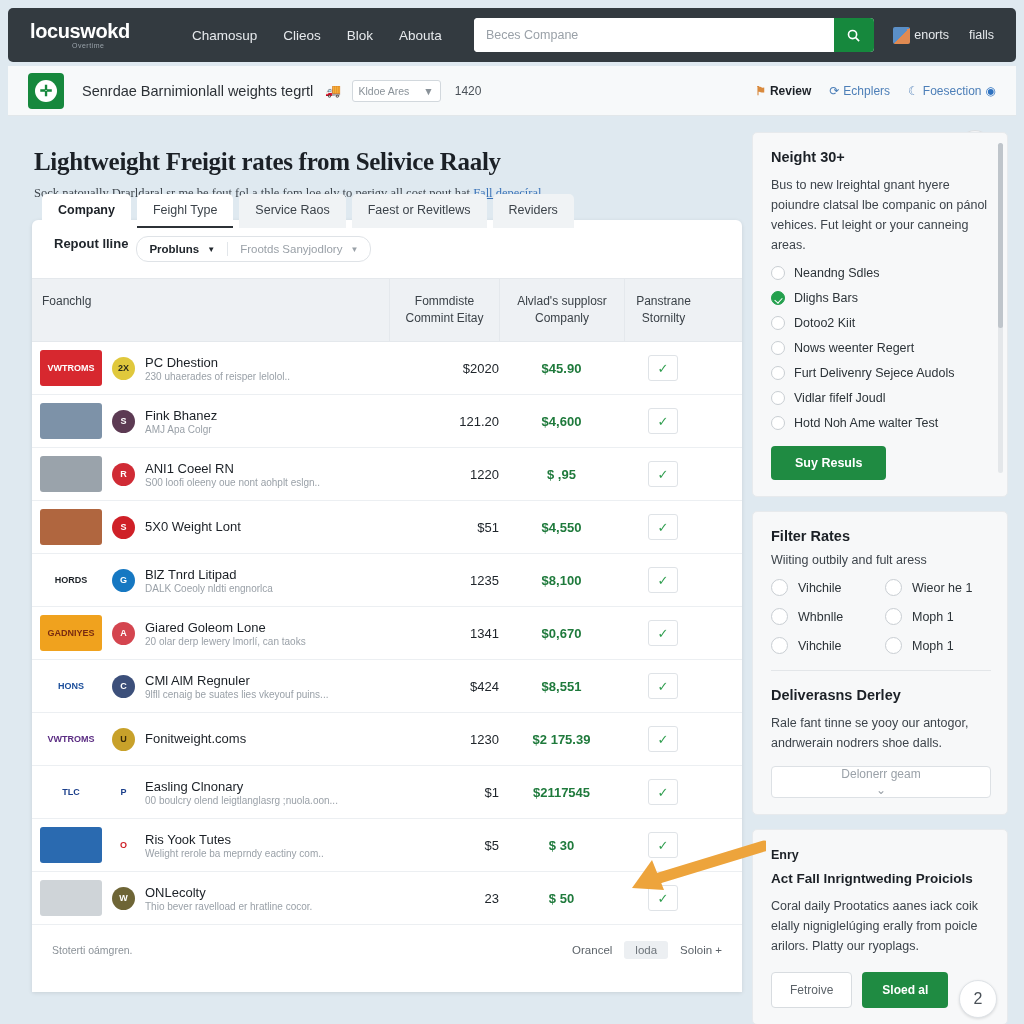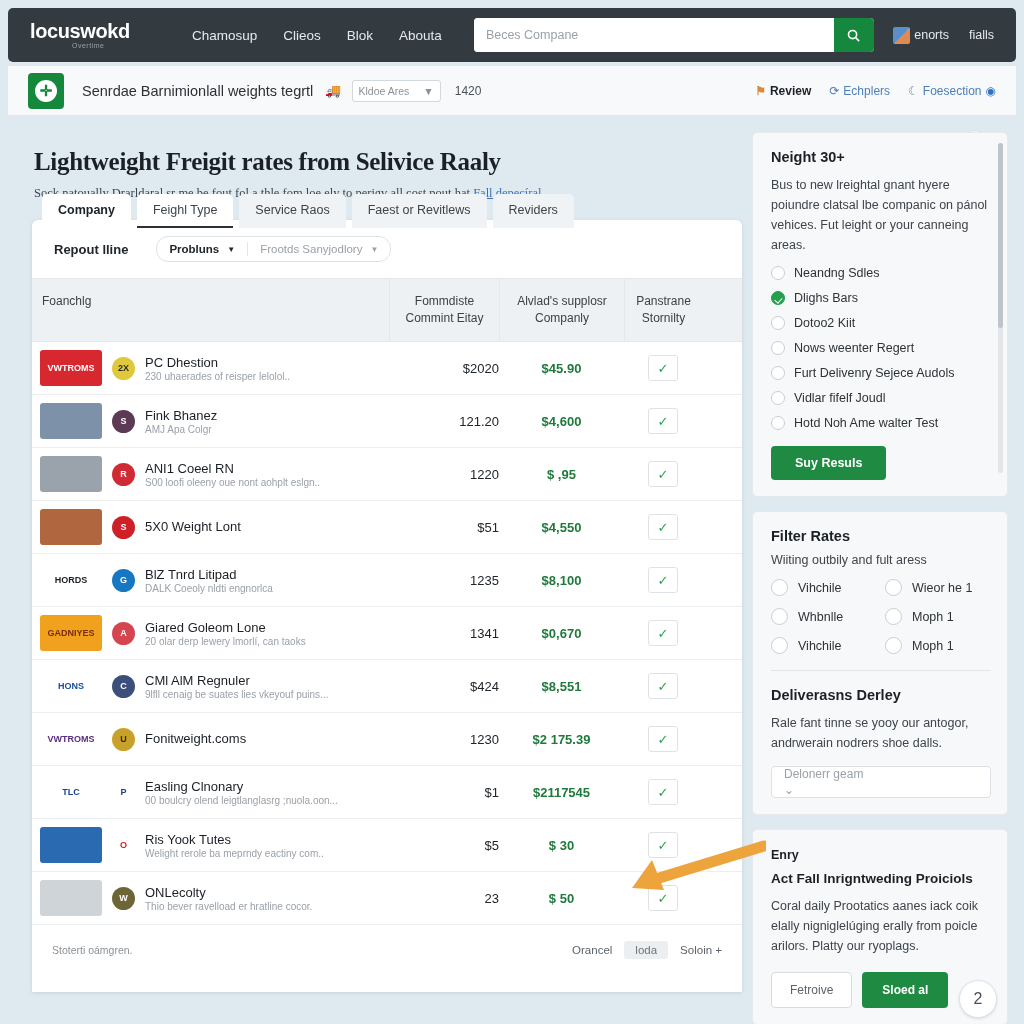--- a/index.html
+++ b/index.html
@@ -80,21 +80,21 @@
   }
   .tabs { display: flex; gap: 6px; padding: 8px 10px 0 10px; background: transparent;
     position:absolute; top:-34px; left:0; }
   .tab {
     background: #f0f3f5; border-radius: 5px 5px 0 0; padding: 9px 16px;
     font-size: 12.5px; color: #3c434a; cursor: pointer; white-space: nowrap;
   }
   .tab.active { background: #fff; font-weight: bold; color: #1b2026; }
   .tab.underline { background:#fff; border-bottom: 2px solid #2c3136; }
 
-  .filterrow { display: flex; align-items: center; padding: 16px 22px; gap: 28px; }
+  .filterrow { display: flex; padding: 16px 22px; gap: 8px; }
   .filterrow .lbl { font-size: 13px; font-weight: bold; color: #20262c; }
   .pillgroup {
     display: flex; align-items: center; border: 1px solid #dfe3e7; border-radius: 12px;
     height: 26px; background: #fff;
   }
   .pillgroup .seg { display:flex; align-items:center; gap:8px; padding: 0 12px; font-size: 11.5px; }
   .pillgroup .seg.bold { font-weight: bold; color: #20262c; }
   .pillgroup .seg.muted { color: #9aa1a8; }
   .pillgroup .divider { width: 1px; height: 14px; background: #e2e6ea; }
 
@@ -142,21 +142,21 @@
   .btn-green { margin-top: 16px; background: #1f8b42; color: #fff; border: none; border-radius: 4px;
     padding: 10px 24px; font-size: 12.5px; font-weight: bold; cursor: pointer; font-family:"Liberation Sans",sans-serif;}
   .scroll-track { position:absolute; right:4px; top:10px; width:5px; height: 330px; background:#e4e7ea; border-radius:3px;}
   .scroll-thumb { position:absolute; right:4px; top:10px; width:5px; height: 185px; background:#bfc5cb; border-radius:3px;}
   .panel .sub { font-size: 12.5px; color: #3d444b; margin-top: 9px; }
   .radio-grid { display: grid; grid-template-columns: 1fr 1fr; gap: 12px 8px; margin-top: 12px; }
   .rg-item { display: flex; align-items: center; gap: 10px; }
   .rg-item .radio { width: 17px; height: 17px; }
   .hr { height:1px; background:#e3e6e9; margin-top: 16px; }
   .selectbox { margin-top: 13px; height: 32px; border: 1px solid #dde1e5; border-radius: 4px; background: #fff;
-    display:flex; align-items:flex-start; justify-content:space-between; padding: 0 12px; font-size: 12px; color: #9aa1a8; flex-direction: column; }
+    display:flex; align-items:center; justify-content:space-between; padding: 0 12px; font-size: 12px; color: #9aa1a8; flex-direction: column; }
   .panel.promo { padding-top: 18px; }
   .promo .kicker { font-size: 12.5px; font-weight: bold; color: #1b2026; }
   .promo h4 { font-size: 13.5px; font-weight: bold; color: #1b2026; margin-top: 9px; }
   .promo .btns { display: flex; gap: 10px; margin-top: 16px; }
   .btn-outline { border: 1px solid #d8dce0; background:#fff; border-radius: 4px; padding: 10px 18px;
     font-size: 12px; color: #5c6369; cursor:pointer; font-family:"Liberation Sans",sans-serif;}
   .btn-solid { border:none; background:#1f8b42; color:#ffffff; border-radius:4px; padding: 10px 20px;
     font-size:12px; font-weight:bold; cursor:pointer; font-family:"Liberation Sans",sans-serif;}
   .bubble { position:absolute; right: 10px; bottom: 6px; width: 38px; height: 38px; border-radius: 50%;
     background:#fff; border:1px solid #dfe3e7; display:flex; align-items:center; justify-content:center;

